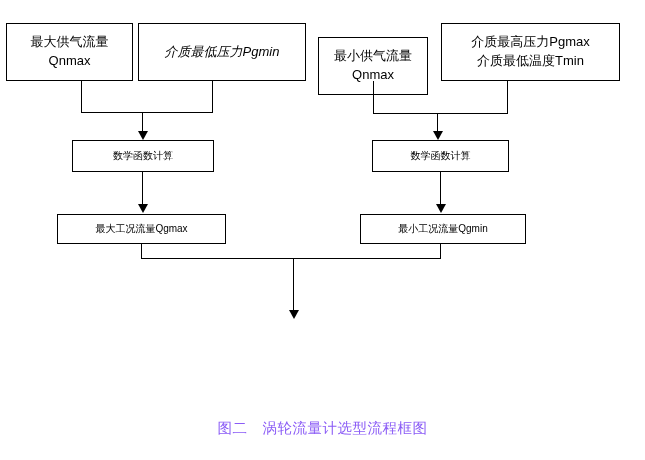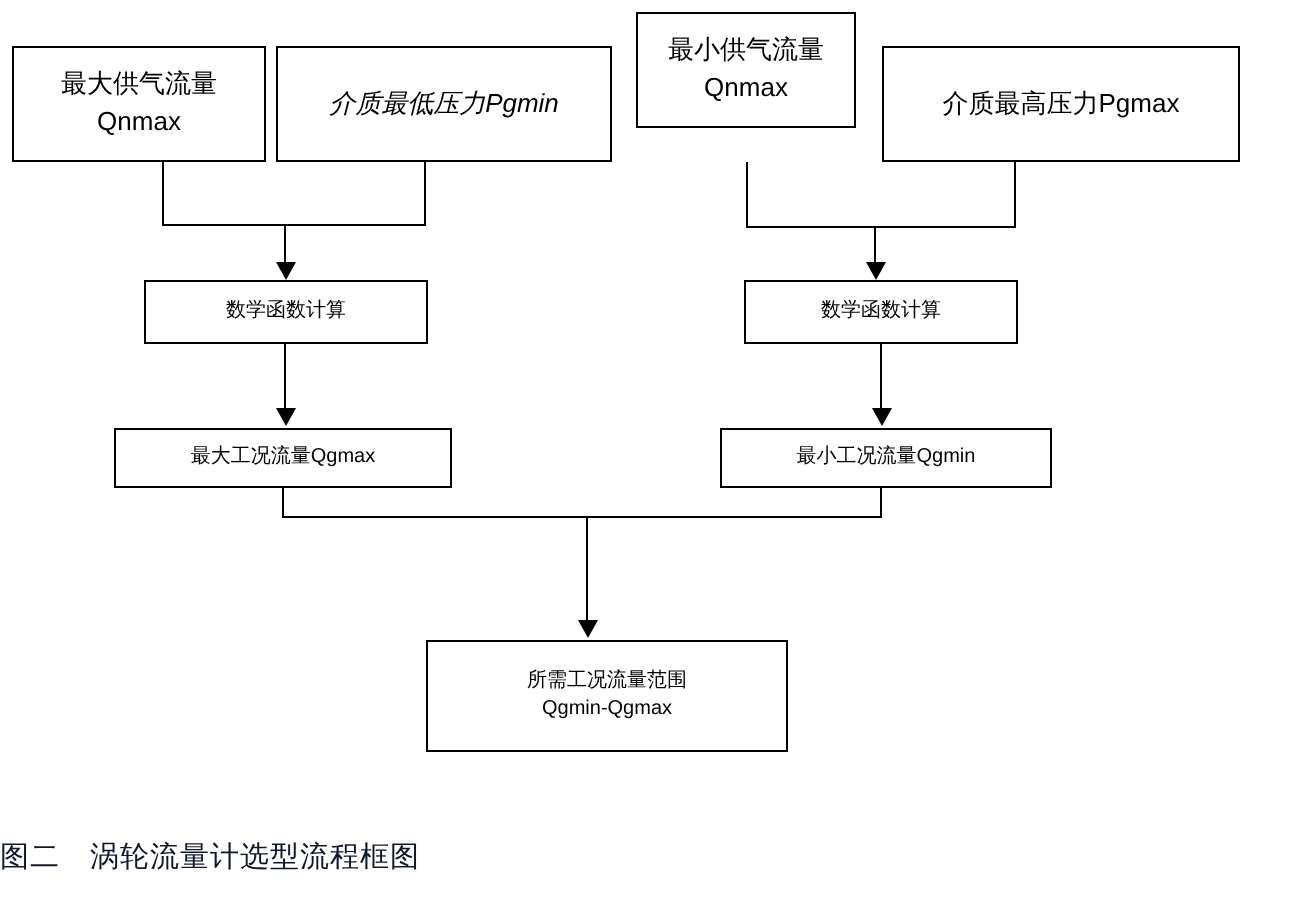--- a/index.html
+++ b/index.html
@@ -55,70 +55,67 @@
     width: 0;
     height: 0;
     border-left: 5px solid transparent;
     border-right: 5px solid transparent;
     border-top: 9px solid #000000;
   }
   .caption {
     position: absolute;
     left: 0;
     width: 645px;
-    text-align: left;
+    text-align: center;
     font-size: 14.5px;
     letter-spacing: 0.5px;
-    color: #0f172a;
+    color: #8b5cf6;
     white-space: nowrap;
   }
 </style>
 </head>
 <body>
 
 <div id="canvas">
 
   <div class="node t135" style="left:6px; top:23px; width:127px; height:58px;">
     <span class="ln">最大供气流量</span>
     <span class="ln">Qnmax</span>
   </div>
 
   <div class="node t135" style="left:138px; top:23px; width:168px; height:58px;font-style:italic;">
     <span class="ln">介质最低压力Pgmin</span>
   </div>
 
-  <div class="node t135" style="left:318px; top:6px; width:110px; height:58px;">
+  <div class="node t135" style="left:318px; top:37px; width:110px; height:58px;">
     <span class="ln">最小供气流量</span>
     <span class="ln">Qnmax</span>
   </div>
 
   <div class="node t135" style="left:441px; top:23px; width:179px; height:58px;">
     <span class="ln">介质最高压力Pgmax</span>
+    <span class="ln">介质最低温度Tmin</span>
   </div>
 
   <div class="node t14" style="left:72px; top:140px; width:142px; height:32px;">
     <span class="ln">数学函数计算</span>
   </div>
 
   <div class="node t14" style="left:372px; top:140px; width:137px; height:32px;">
     <span class="ln">数学函数计算</span>
   </div>
 
   <div class="node t14" style="left:57px; top:214px; width:169px; height:30px;text-align:right;">
     <span class="ln">最大工况流量Qgmax</span>
   </div>
 
   <div class="node t14" style="left:360px; top:214px; width:166px; height:30px;justify-content:center;">
     <span class="ln">最小工况流量Qgmin</span>
   </div>
 
-  <div class="node t14" style="left:213px; top:320px; width:181px; height:56px;">
-    <span class="ln">所需工况流量范围</span>
-    <span class="ln">Qgmin-Qgmax</span>
-  </div>
 
   <div class="vline" style="left:81px; top:81px; height:32px;"></div>
   <div class="vline" style="left:212px; top:81px; height:32px;"></div>
   <div class="hline" style="left:81px; top:112px; width:132px;"></div>
   <div class="vline" style="left:142px; top:112px; height:20px;"></div>
   <div class="arrowhead" style="left:138px; top:131px;"></div>
 
   <div class="vline" style="left:373px; top:81px; height:33px;"></div>
   <div class="vline" style="left:507px; top:81px; height:33px;"></div>
   <div class="hline" style="left:373px; top:113px; width:135px;"></div>

